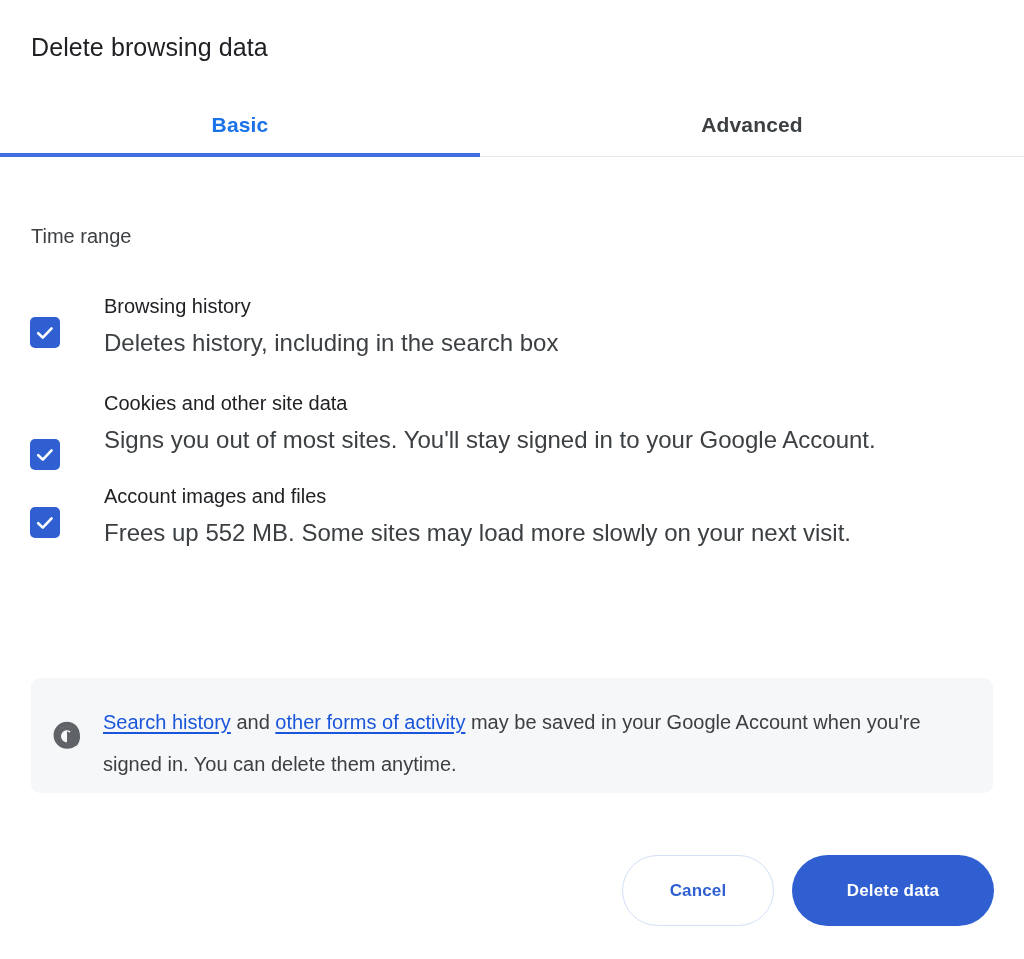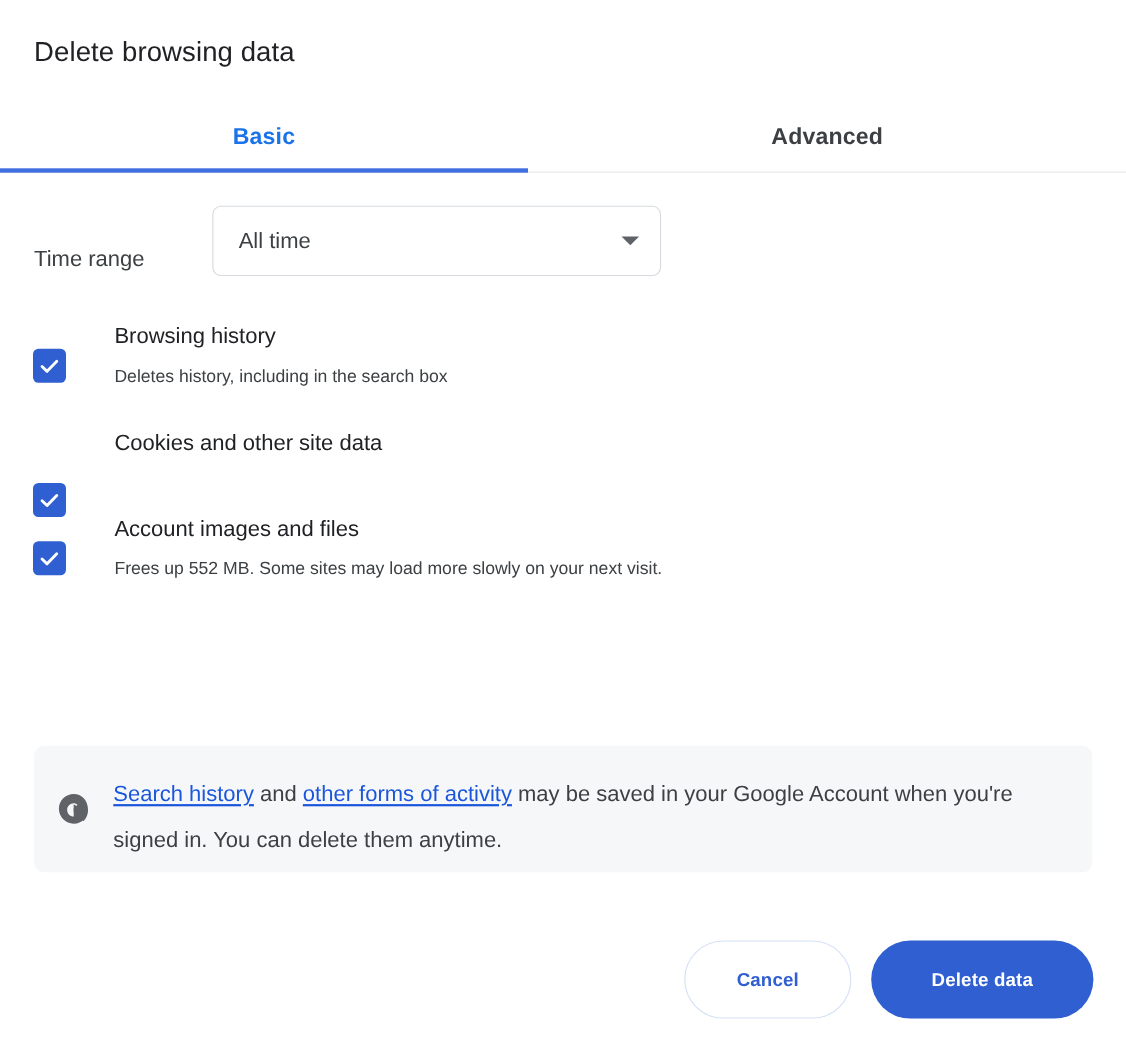--- a/index.html
+++ b/index.html
@@ -153,21 +153,21 @@
     cursor: pointer;
   }
   .checkbox svg { display: block; }
   .option-title {
     font-size: 20px;
     line-height: 32px;
     color: #202124;
     font-weight: 400;
   }
   .option-desc {
-    font-size: 16px;
+    font-size: 24px;
     line-height: 41px;
     color: #3c4043;
     font-weight: 400;
     max-width: 860px;
   }
 
   
   #option-row-0 { margin-bottom: 24px; }
   #option-row-0 .checkbox { top: 27px; }
   #option-row-1 .checkbox { top: 52px; }
@@ -254,24 +254,20 @@
   <div class="dialog-title">Delete browsing data</div>
 
   <div class="tabstrip">
     <button class="tab selected">Basic</button>
     <button class="tab tab-advanced">Advanced</button>
     <div class="tab-underline"></div>
   </div>
 
   <div class="timerange-row">
     <div class="timerange-label">Time range</div>
-    <div class="select-wrap">
-      <span class="select-value">All time</span>
-      <span class="select-arrow"></span>
-    </div>
   </div>
 
   <div class="options">
 
     <div class="option-row" id="option-row-0">
       <div class="checkbox">
         <svg width="20" height="20" viewBox="0 0 20 20" aria-hidden="true">
           <path d="M3.2 10.2 L7.8 14.6 L16.6 5.4" fill="none" stroke="#ffffff" stroke-width="2.6" stroke-linecap="round" stroke-linejoin="round"></path>
         </svg>
       </div>
@@ -279,20 +275,21 @@
       <div class="option-desc">Deletes history, including in the search box</div>
     </div>
 
     <div class="option-row" id="option-row-1">
       <div class="checkbox">
         <svg width="20" height="20" viewBox="0 0 20 20" aria-hidden="true">
           <path d="M3.2 10.2 L7.8 14.6 L16.6 5.4" fill="none" stroke="#ffffff" stroke-width="2.6" stroke-linecap="round" stroke-linejoin="round"></path>
         </svg>
       </div>
       <div class="option-title">Cookies and other site data</div>
+      <div class="option-desc">Signs you out of most sites. You'll stay signed in to your Google Account.</div>
     </div>
 
     <div class="option-row" id="option-row-2">
       <div class="checkbox">
         <svg width="20" height="20" viewBox="0 0 20 20" aria-hidden="true">
           <path d="M3.2 10.2 L7.8 14.6 L16.6 5.4" fill="none" stroke="#ffffff" stroke-width="2.6" stroke-linecap="round" stroke-linejoin="round"></path>
         </svg>
       </div>
       <div class="option-title">Account images and files</div>
       <div class="option-desc">Frees up 552 MB. Some sites may load more slowly on your next visit.</div>

